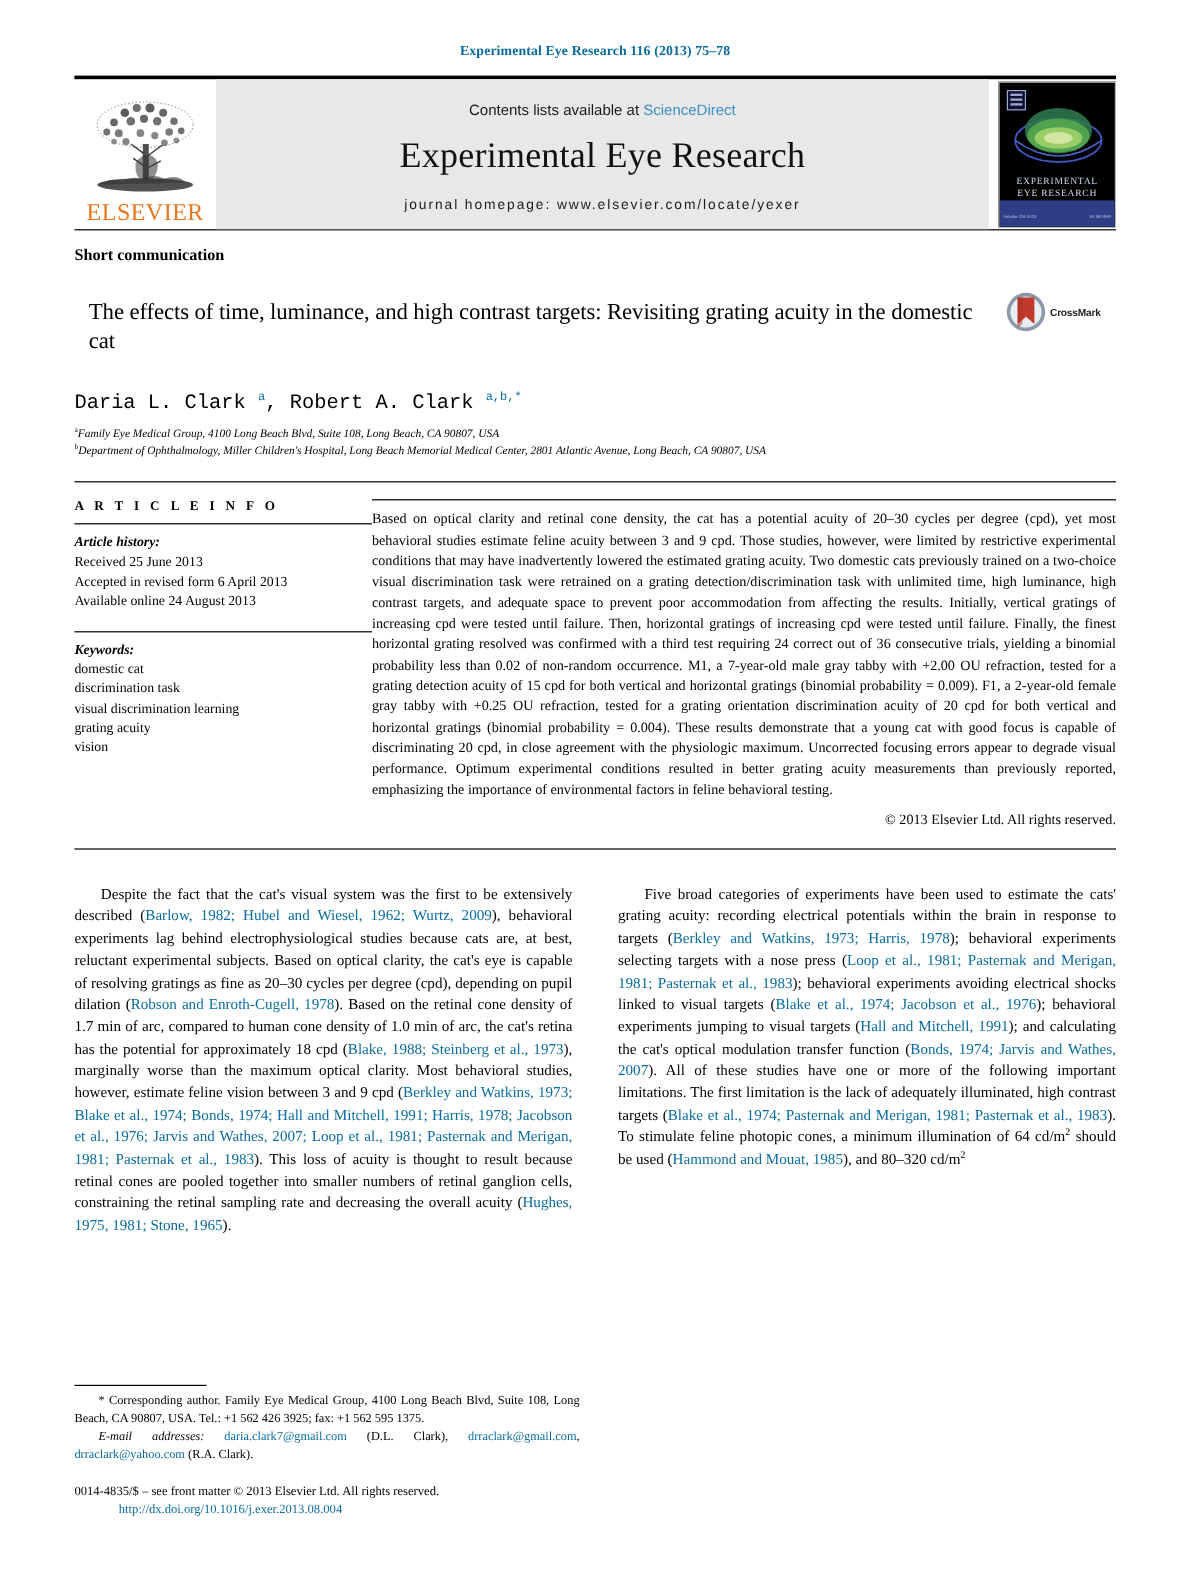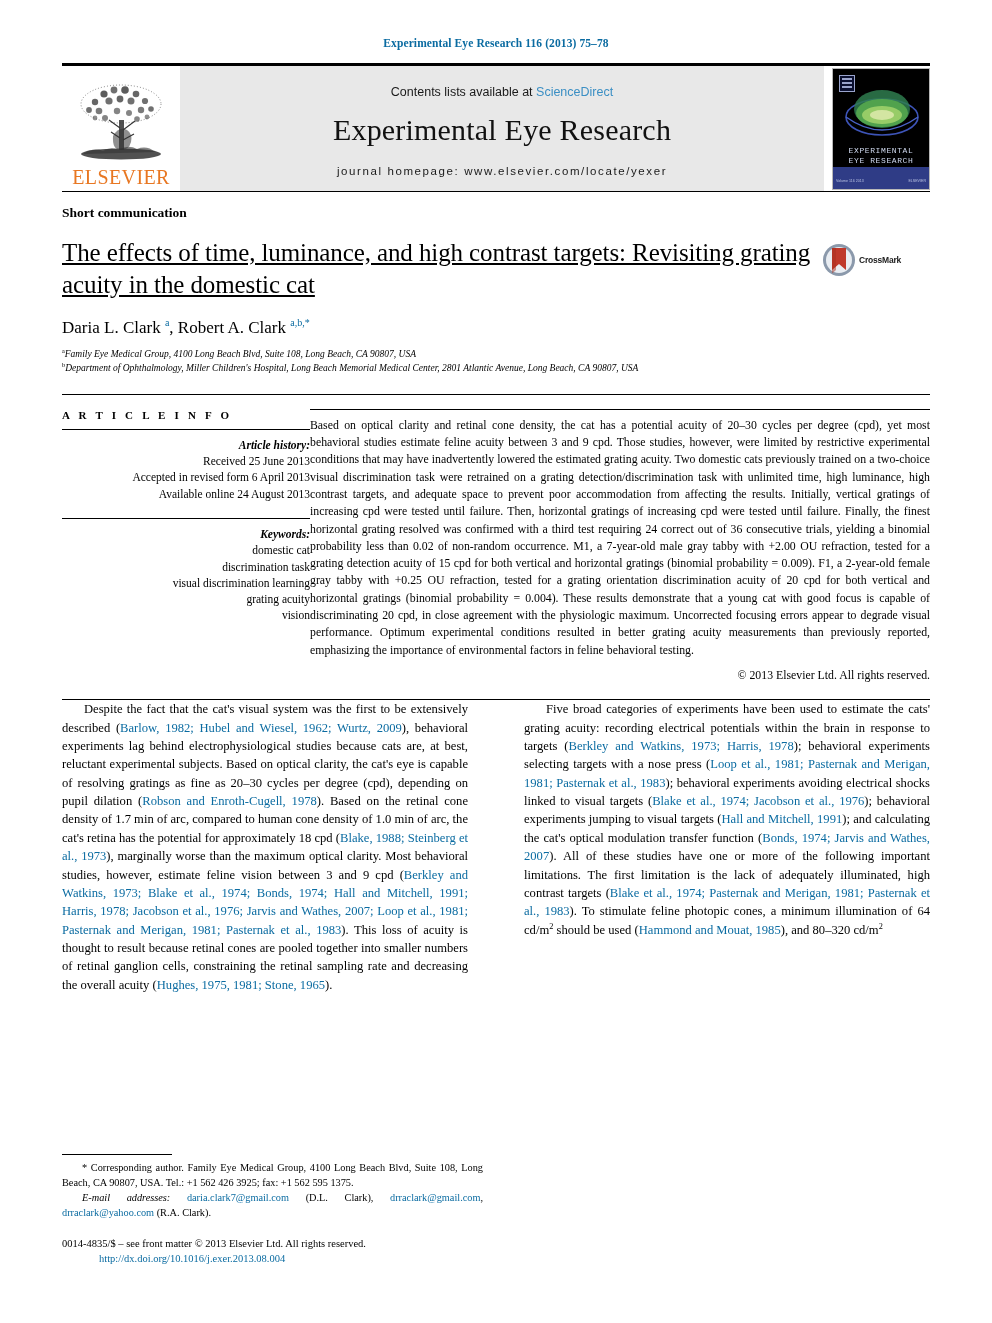--- a/index.html
+++ b/index.html
@@ -93,21 +93,21 @@
     width:98px; height:122px;
     background:#000;
     position:relative;
     overflow:hidden;
     border:1px solid #b8b8b8;
   }
   .cover-title {
     position:absolute; left:0; right:0; top:64%;
     text-align:center;
     color:#cfd9ee;
-    font-family:Liberation Mono, monospace;
+    font-family:Liberation Serif, serif;
     font-size:8px;
     letter-spacing:0.6px;
     line-height:1.25;
   }
   .cover-strip {
     position:absolute; left:0; right:0; bottom:0; height:22px;
     background:#2f3c86;
   }
   .cover-tinytext {
     position:absolute; left:3px; right:3px; bottom:6px;
@@ -128,45 +128,44 @@
   .rule-thin { border-top:1px solid #000; margin-top:0; }
   .section-type {
     font-family:"Liberation Serif", serif;
     font-weight:bold;
     font-size:13.5px;
     margin:13px 0 16px 0;
   }
   .title-row { display:flex; align-items:flex-start; }
   .paper-title {
     font-family:"Liberation Serif", serif;
-    font-size:25px;
+    font-size:19px;
     line-height:1.26;
     font-weight:normal;
-    margin:0;
+    margin:12px;
     flex:1 1 auto;
     max-width:760px;
     letter-spacing:-0.1px;
-    text-decoration:underline;
   }
   .crossmark {
     flex:0 0 92px;
     display:flex;
     align-items:center;
     gap:3px;
     margin-top:6px;
   }
   .crossmark-text {
     font-family:"Liberation Sans", sans-serif;
     font-size:8.5px;
     font-weight:bold;
     color:#222;
     letter-spacing:-0.2px;
   }
   .authors {
-    font-family:Liberation Serif, serif;
+    font-family:Liberation Mono, monospace;
     font-size:17px;
     margin:18px 0 10px 0;
   }
   .authors sup { color:#0a6ba1; font-size:10px; }
   .affils {
     font-family:"Liberation Serif", serif;
     font-style:italic;
     font-size:9.5px;
     line-height:1.45;
   }
@@ -183,39 +182,40 @@
   .info-col { flex:0 0 248px; }
   .abs-col { flex:1 1 auto; }
   .caps-head {
     font-family:"Liberation Serif", serif;
     font-weight:bold;
     font-size:11px;
     letter-spacing:3.2px;
     margin-bottom:8px;
   }
   .hr-blk { border-top:1.6px solid #000; margin:0 0 7px 0; }
-  .info-block { font-size:11.5px; line-height:1.42;text-align:right; }
+  .info-block { font-size:11.5px; line-height:1.42; }
   .info-block .lbl { font-style:italic; font-weight:bold; }
   .info-gap { height:16px; }
   .abstract-text {
     font-size:11.8px;
     line-height:1.47;
     text-align:justify;
     margin:0;
   }
   .copyright {
     text-align:right;
     font-size:11.8px;
     margin-top:9px;
   }
 
   
   .body-cols {
-    display:flex;
-    gap:56px;
+    margin-top:28px;
+    display:flex;
+    gap:38px;
     position:relative;
   }
   .col { flex:1 1 0; position:relative; }
   .col p {
     margin:0;
     font-size:12.6px;
     line-height:1.46;
     text-align:justify;
     text-indent:22px;
     font-family:"Liberation Serif", serif;

